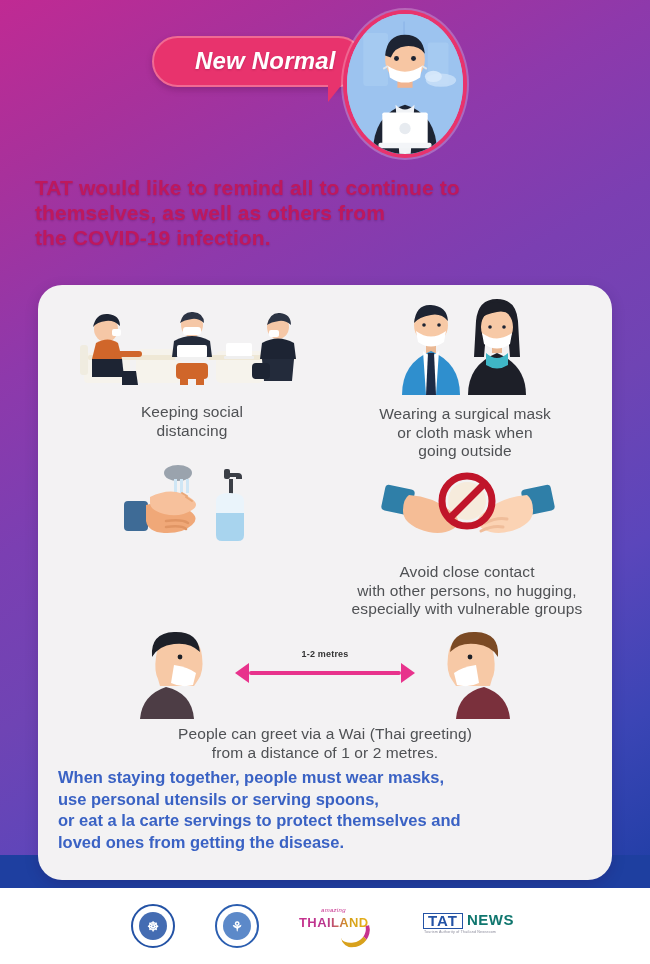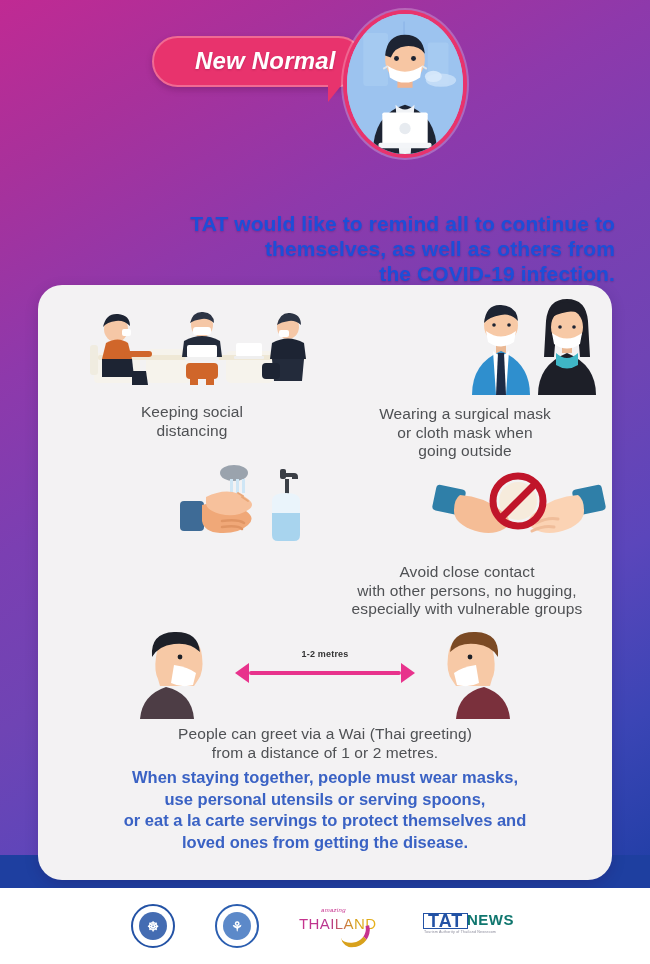--- a/index.html
+++ b/index.html
@@ -46,37 +46,37 @@
                color:#fff;font-size:13px;font-weight:bold;line-height:1;}
   .seal.s2 .inner{background:#3f74c0;}
 
   
   .amz{position:relative;width:84px;height:40px;}
   .amz .amazing{
     position:absolute;left:22px;top:1px;font-size:6px;font-style:italic;
     color:#c7338e;letter-spacing:.3px;white-space:nowrap;
   }
   .amz .thailand{
-    position:absolute;left:0;top:9px;font-size:15px;font-weight:normal;
+    position:absolute;left:0;top:9px;font-size:13px;font-weight:bold;
     letter-spacing:.4px;white-space:nowrap;
     background:linear-gradient(90deg,#c7338e 0%,#b8348f 40%,#d4a017 72%,#e8b11a 100%);
     -webkit-background-clip:text;background-clip:text;color:transparent;
   }
   .amz .swoosh{
     position:absolute;left:42px;top:21px;width:26px;height:15px;
     border-bottom:5px solid #d8a11c;border-right:4px solid #c7338e;
     border-radius:0 0 22px 14px;transform:rotate(-8deg);
   }
 
   
   .tatnews{position:relative;width:96px;height:34px;}
   .tatnews .tatbox{
     position:absolute;left:0;top:4px;padding:1px 4px;
     border:1.5px solid #2352a5;color:#2352a5;
-    font-size:18px;font-weight:bold;letter-spacing:1px;line-height:12px;
+    font-size:15px;font-weight:bold;letter-spacing:1px;line-height:12px;
   }
   .tatnews .news{
     position:absolute;left:44px;top:3px;color:#0f766e;
     font-size:15px;font-weight:bold;letter-spacing:.5px;line-height:15px;
   }
   .tatnews .tagline{
     position:absolute;left:1px;top:21px;width:95px;
     font-size:3.6px;color:#8a8a9a;letter-spacing:.2px;white-space:nowrap;
   }
 
@@ -110,54 +110,53 @@
     box-shadow:0 0 0 2px rgba(255,255,255,.25);
   }
   .avatar-inner{
     width:100%;height:100%;border-radius:50%;overflow:hidden;position:relative;
     background:linear-gradient(170deg,#a9cbf0 0%,#8ebaec 60%,#9cc3ef 100%);
   }
 
   
   .hero-copy{
     position:absolute;left:35px;top:175px;width:580px;
-    text-align:right;color:#1d4ed8;
+    text-align:left;color:#be185d;
     font-size:21px;font-weight:bold;line-height:25px;letter-spacing:.1px;
     text-shadow:0 1px 2px rgba(40,0,50,.22);
-    margin-top:36px;
   }
   .hero-copy div{white-space:nowrap;}
 
   
   .card{
     position:absolute;left:38px;top:285px;width:574px;height:595px;
     background:#f3f2f3;border-radius:24px;
     box-shadow:0 4px 14px rgba(40,0,60,.18);
     overflow:hidden;
   }
 
   .tip-grid{position:absolute;left:0;top:0;width:574px;}
   .tip{position:absolute;text-align:center;}
-  .tip .art{position:relative;margin:0 auto;text-align:right;}
+  .tip .art{position:relative;margin:0 auto;}
   .tip .cap{
     color:#4f5154;font-size:15.5px;line-height:18.5px;letter-spacing:.1px;
     margin-top:6px;
   }
   .tip .cap div{white-space:nowrap;}
 
   
   .tip-distancing{left:18px;top:16px;width:272px;}
   .tip-mask{left:292px;top:10px;width:270px;}
   .tip-wash{left:18px;top:176px;width:272px;}
   .tip-contact{left:288px;top:176px;width:282px;}
   .tip-wai{left:22px;top:334px;width:530px;}
 
   
   .closing{
-    position:absolute;left:20px;top:482px;width:534px;text-align:center;
+    position:absolute;left:20px;top:482px;width:534px;
     color:#3a62c4;font-size:16.5px;font-weight:bold;line-height:21.5px;
   }
   .closing div{white-space:nowrap;}
 
   
   .dist-label{
     position:absolute;left:50%;top:30px;transform:translateX(-50%);
     font-size:9px;font-weight:bold;color:#333;letter-spacing:.2px;
   }
   .arrow-line{

